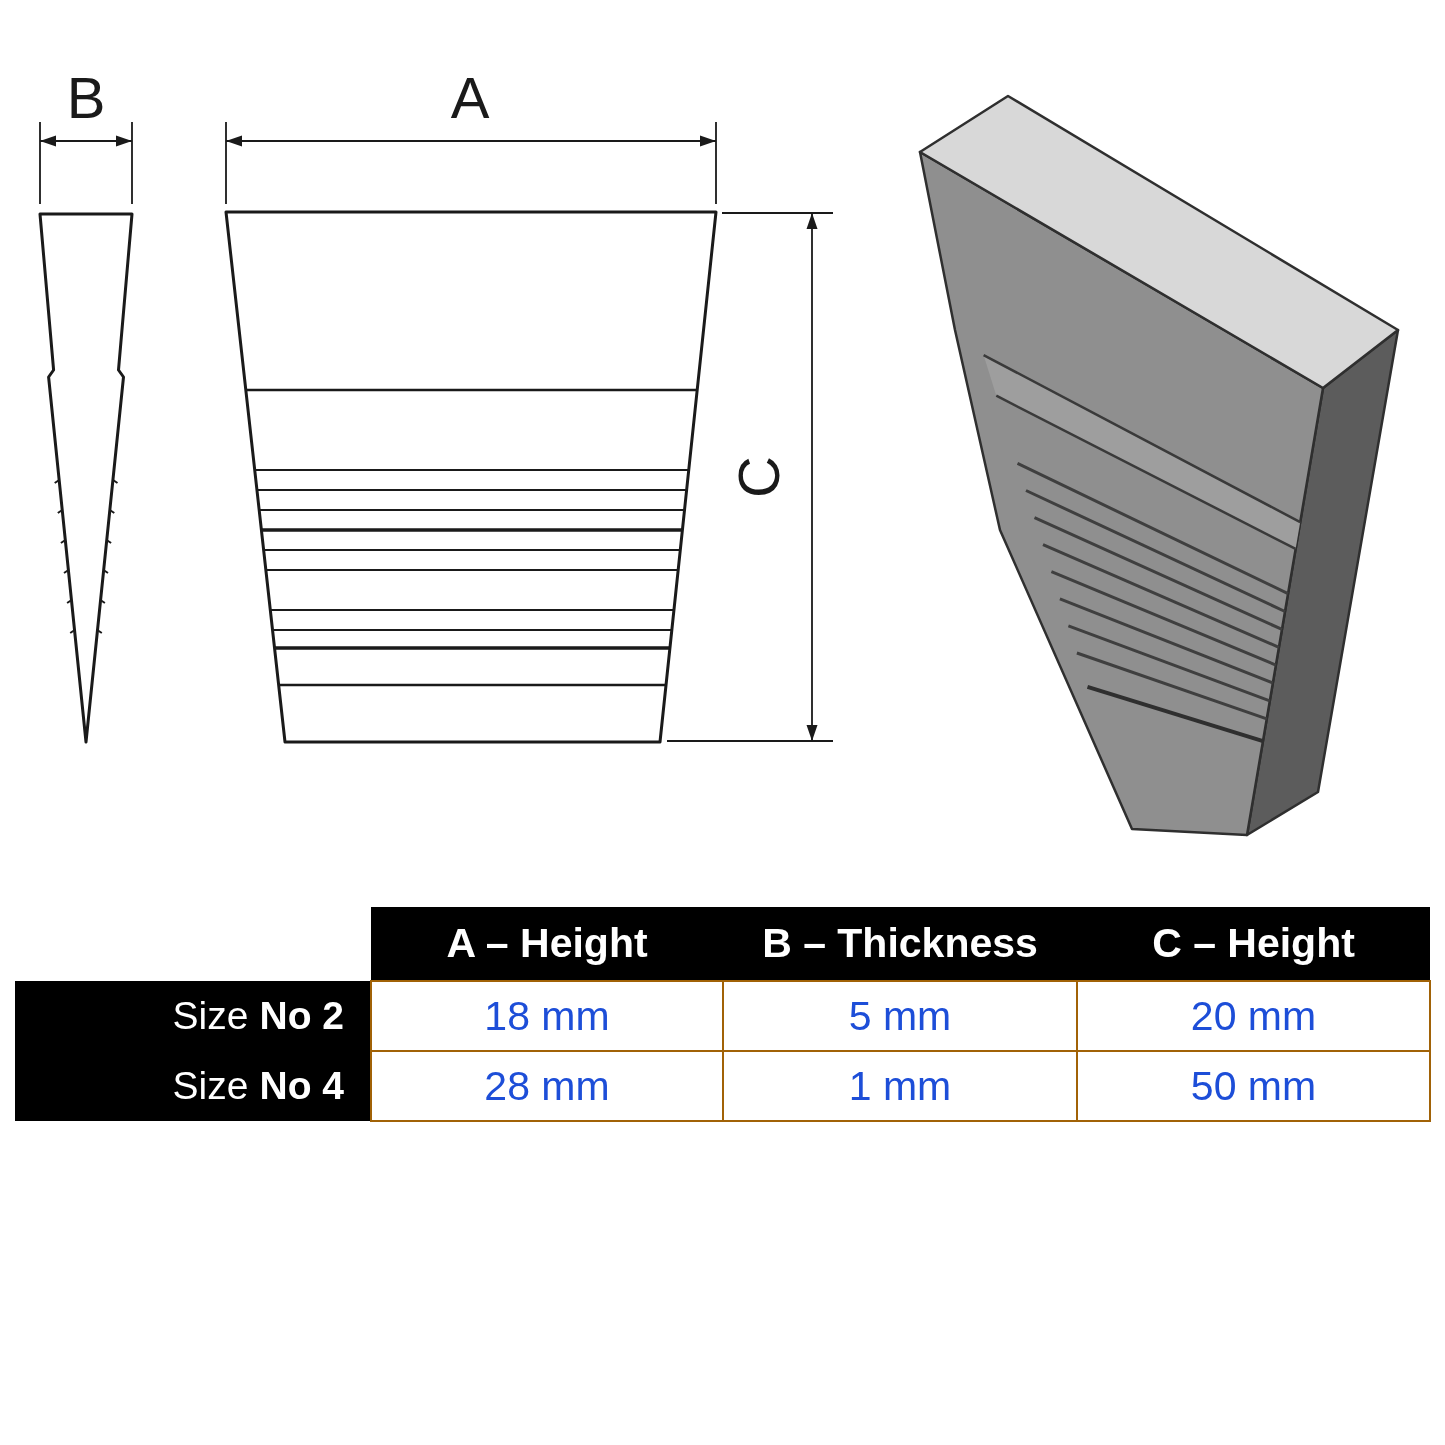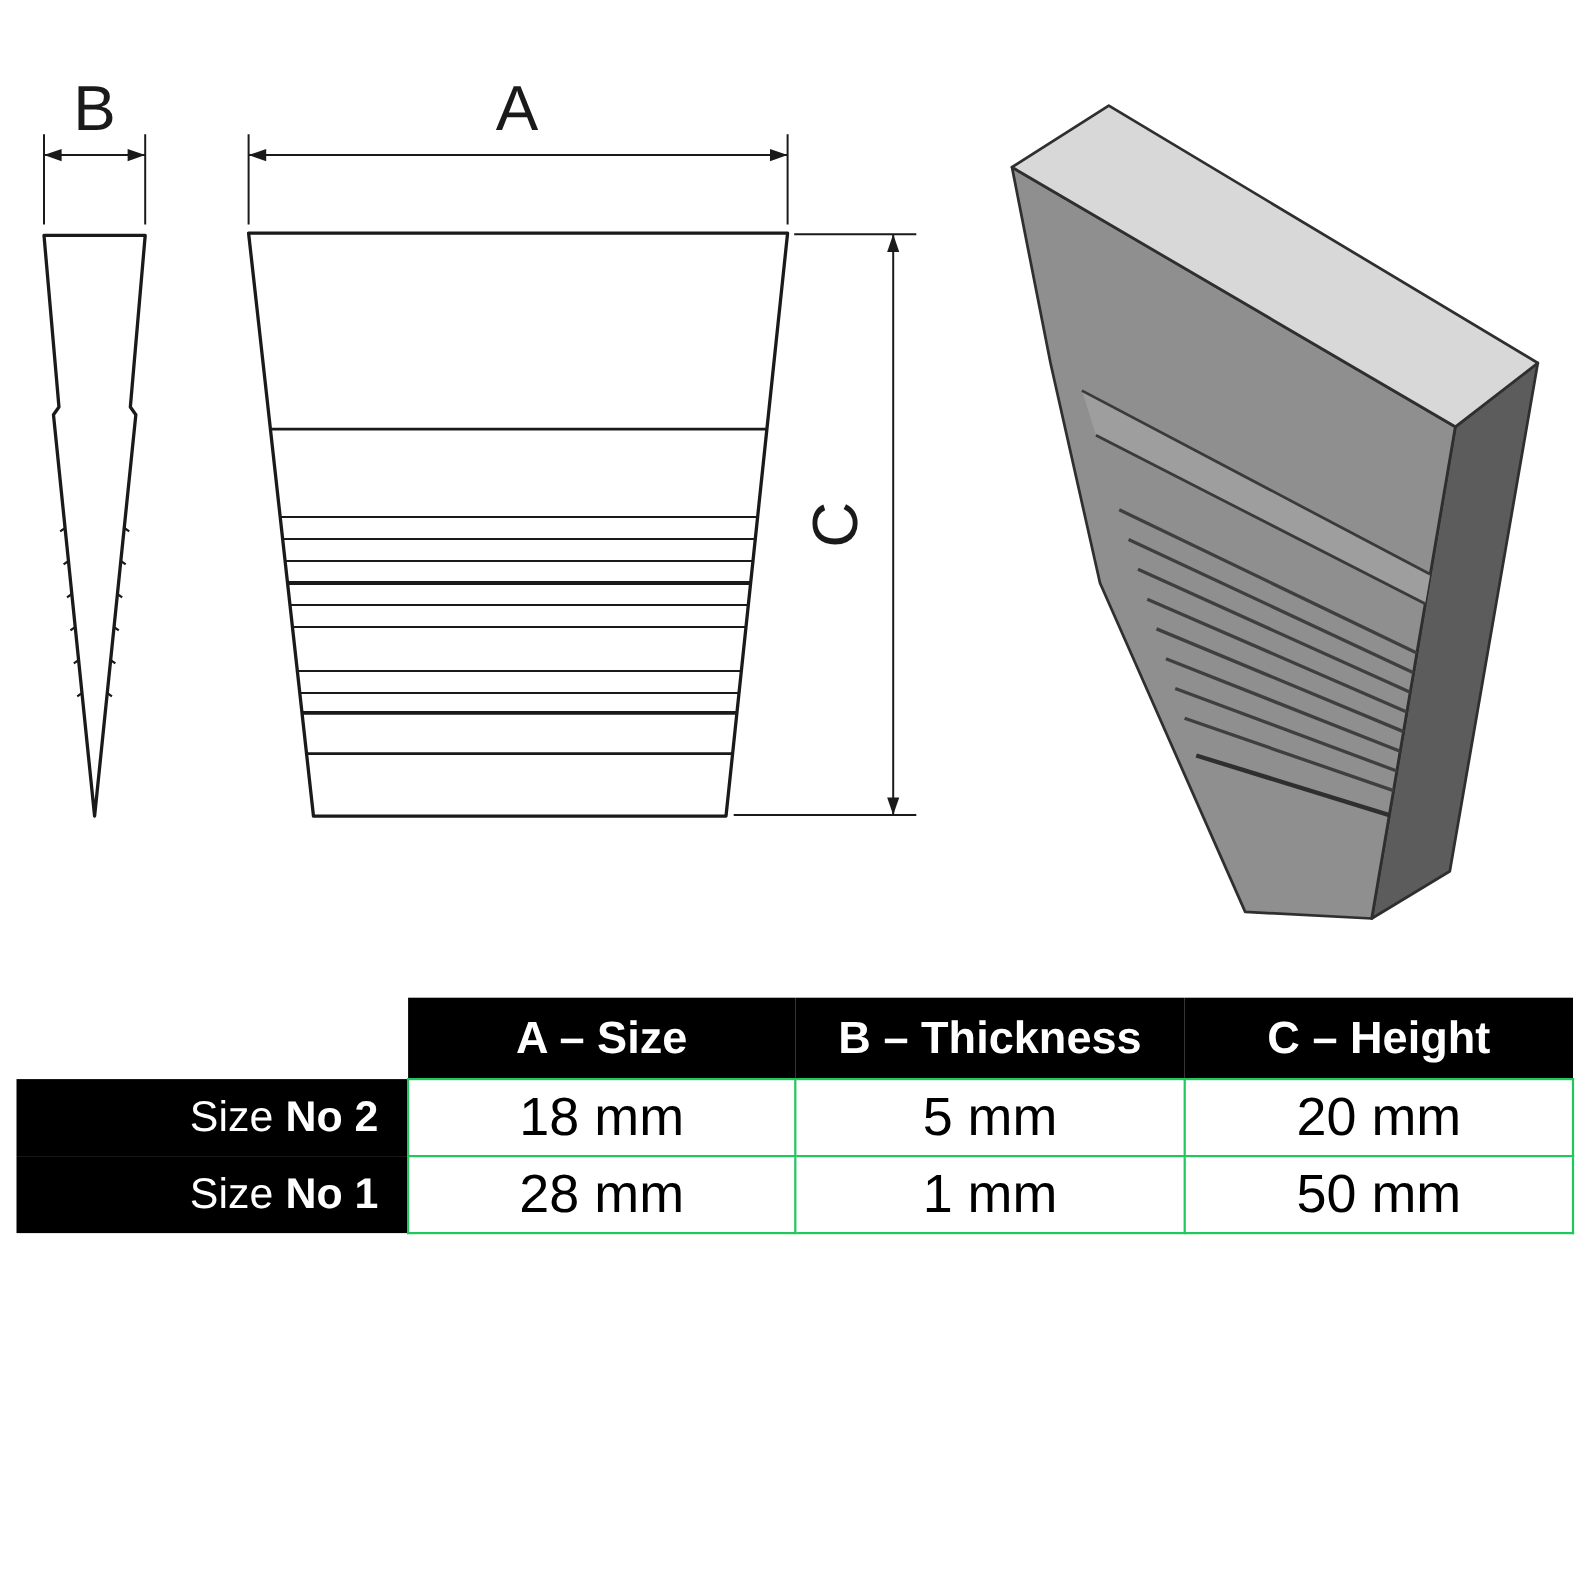--- a/index.html
+++ b/index.html
@@ -24,22 +24,22 @@
   }
   table.size-table td{vertical-align:middle;padding:0;}
   table.size-table td.corner{background:transparent;border:none;}
   table.size-table td.rowlabel{
     background:#000000;color:#ffffff;font-size:39px;text-align:right;
     padding-right:26px;white-space:nowrap;margin-top:43px;
   }
   table.size-table td.rowlabel .pfx{margin-right:11px;font-weight:normal;}
   table.size-table td.rowlabel b{font-weight:bold;}
   table.size-table td.data{
-    background:#ffffff;color:#000000;font-size:49px;text-align:center;
-    border:2px solid #22c55e;
+    background:#ffffff;color:#1d4ed8;font-size:41px;text-align:center;
+    border:2px solid #a16207;
   }
 </style>
 </head>
 <body>
 
 <div class="canvas">
 
   <svg class="drawing" width="1445" height="880" viewBox="0 0 1445 880">
 
     <g stroke="#1a1a1a" fill="none" stroke-width="3" stroke-linejoin="round">
@@ -104,38 +104,38 @@
   <table class="size-table">
     <colgroup>
       <col style="width:356px">
         <col style="width:352px">
         <col style="width:354px">
         <col style="width:353px">
     </colgroup>
     <tbody>
         <tr class="head">
       <td class="corner"></td>
-      <th>A – Size</th>
+      <th>A – Height</th>
       <th>B – Thickness</th>
       <th>C – Height</th>
     </tr>
 
     <tr class="body-row">
       <td class="rowlabel">
         <span class="pfx">Size</span><b>No 2</b>
       </td>
       <td class="data">18 mm</td>
       <td class="data">5 mm</td>
       <td class="data">20 mm</td>
     </tr>
 
 
     <tr class="body-row">
       <td class="rowlabel">
-        <span class="pfx">Size</span><b>No 1</b>
+        <span class="pfx">Size</span><b>No 4</b>
       </td>
       <td class="data">28 mm</td>
       <td class="data">1 mm</td>
       <td class="data">50 mm</td>
     </tr>
 
 
   </tbody>
     </table>
 

